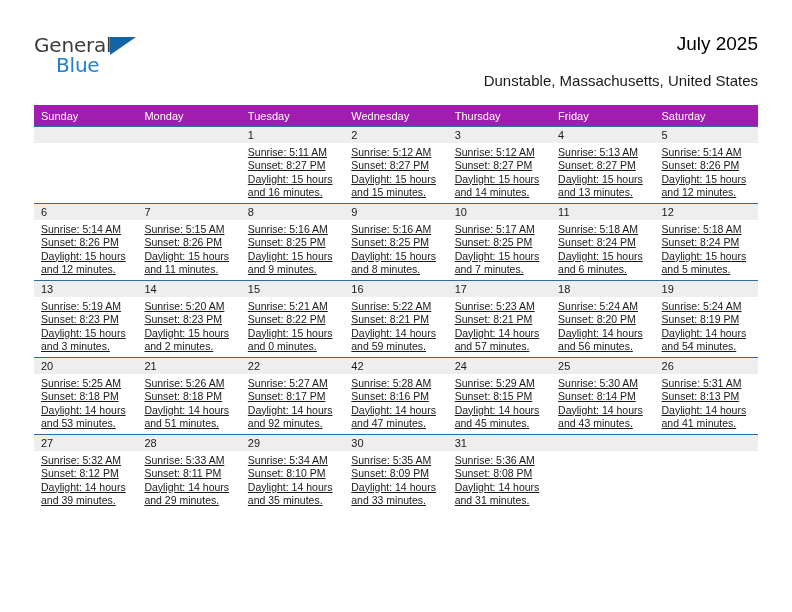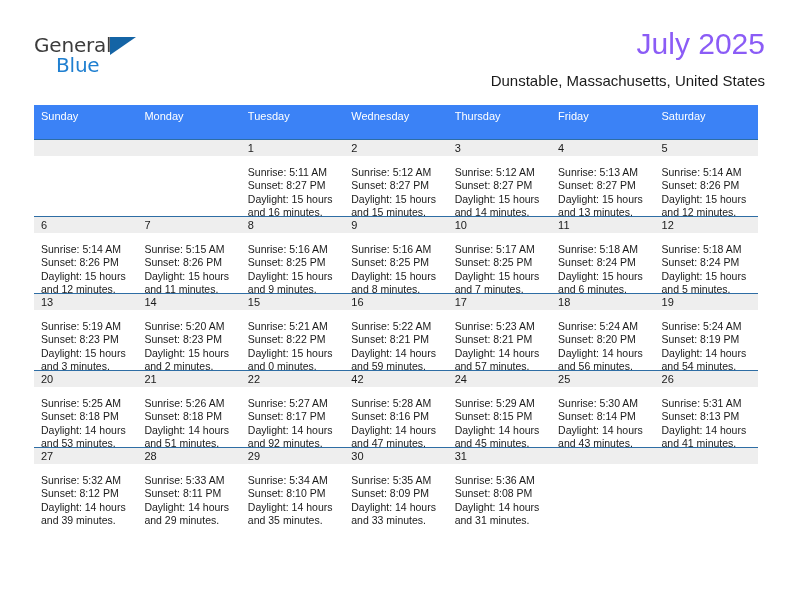--- a/index.html
+++ b/index.html
@@ -19,21 +19,21 @@
     width: 792px;
     height: 612px;
     box-sizing: border-box;
   }
 
   
   .header {
     position: absolute;
     left: 34px;
     top: 28px;
-    right: 27px;
+    right: 34px;
     height: 66px;
   }
   .brand {
     position: absolute;
     left: 0;
     top: 6px;
     width: 120px;
     height: 50px;
   }
   .brand-general {
@@ -62,23 +62,23 @@
     top: 3px;
     width: 0;
     height: 0;
     border-left: 26px solid #1464a5;
     border-bottom: 18px solid transparent;
   }
   .title {
     position: absolute;
     right: 0;
     top: 0;
-    font-size: 30px;
+    font-size: 19px;
     line-height: 32px;
-    color: #8b5cf6;
+    color: #000000;
     text-align: center;
     white-space: nowrap;
   }
   .location {
     position: absolute;
     right: 0;
     top: 44px;
     font-size: 15px;
     line-height: 18px;
     color: #1a1a1a;
@@ -89,26 +89,26 @@
   
   .calendar {
     position: absolute;
     left: 34px;
     top: 105px;
     width: 724px;
     border-collapse: collapse;
     table-layout: fixed;
   }
   .calendar th {
-    background: #3b82f6;
+    background: #a21caf;
     color: #ffffff;
     font-size: 11px;
     font-weight: normal;
     text-align: left;
-    padding: 4px 0 17px 7px;
+    padding: 4px 0 4px 7px;
     height: 13px;
     border: none;
   }
   .calendar td {
     vertical-align: top;
     padding: 0;
     border: none;
     border-top: 1.3px solid #2e6da4;
     height: 76px;
     background: #ffffff;
@@ -124,24 +124,25 @@
   .daynum-strip {
     background: #eeeeee;
     height: 16px;
     padding: 1px 0 0 7px;
     box-sizing: border-box;
     font-size: 11px;
     line-height: 15px;
     color: #1a1a1a;
   }
   .cell-body {
-    padding: 10px 5px 0 7px;
+    padding: 3px 5px 0 7px;
     font-size: 10.5px;
     line-height: 13.3px;
     color: #1a1a1a;
+    text-decoration: underline;
   }
   .cell-body div {
     white-space: nowrap;
   }
   .cell-empty .daynum-strip {
     background: #eeeeee;
   }
 </style>
 </head>
 <body>

